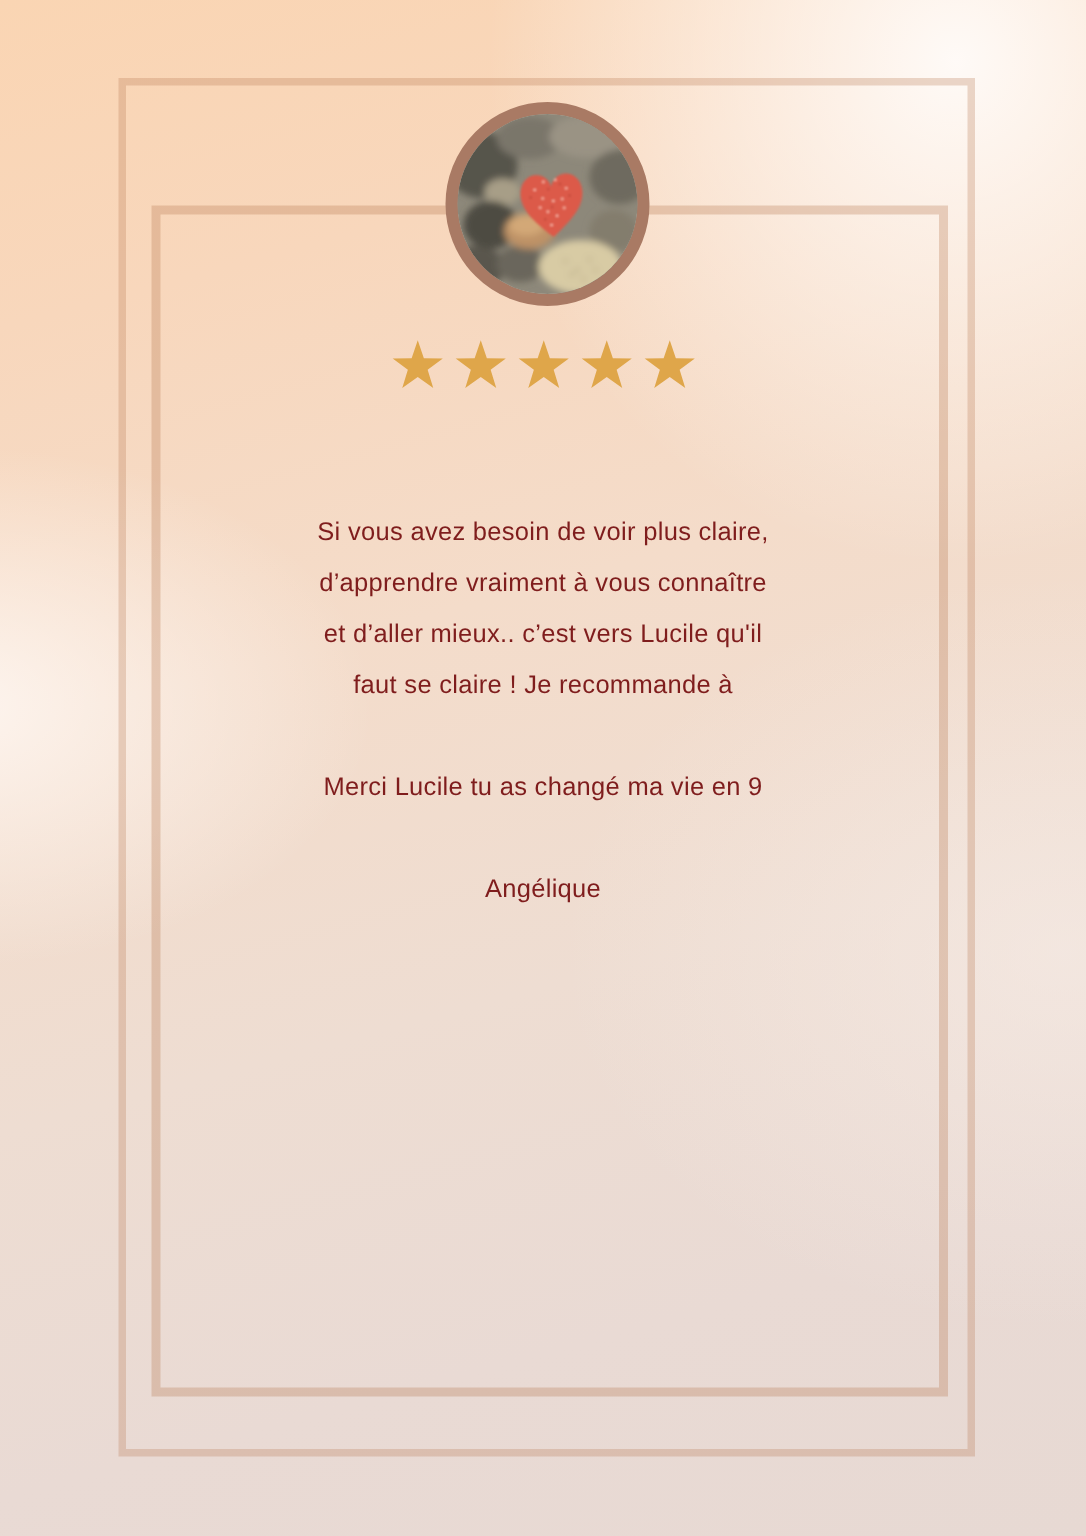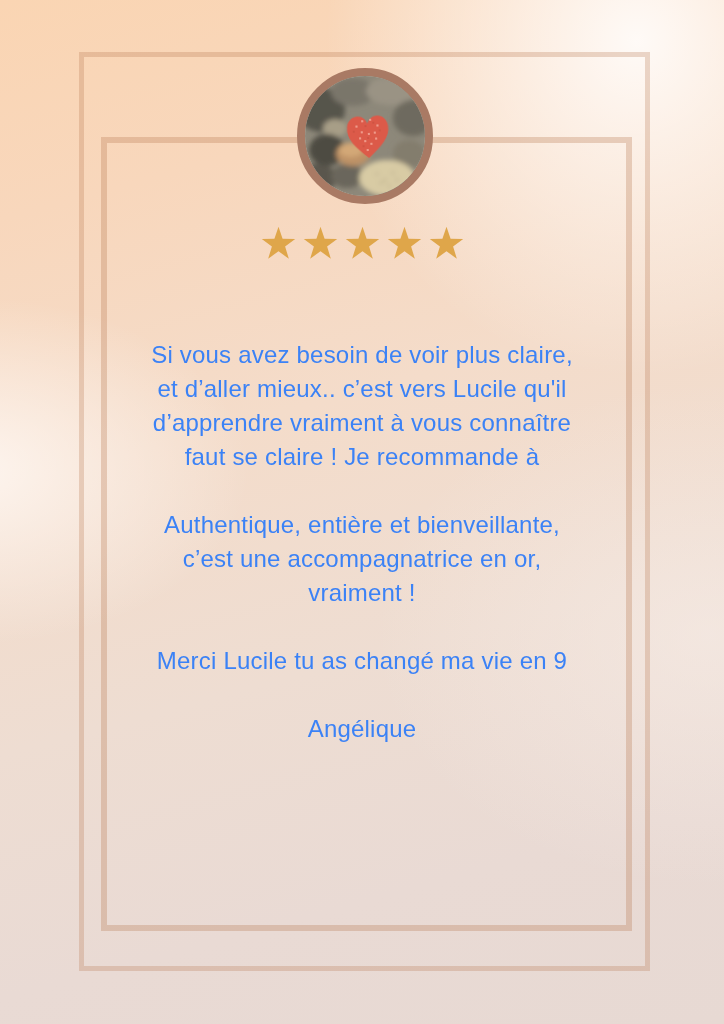--- a/index.html
+++ b/index.html
@@ -30,22 +30,22 @@
     box-shadow: inset 0 0 0 2px rgba(246,228,212,0.55);
   }
   .avatar svg { display: block; width: 100%; height: 100%; }
   .stars {
     position: absolute; top: 225px; left: 0; width: 724px;
     display: flex; justify-content: center; align-items: center; gap: 3px;
   }
   .star { width: 39px; height: 37px; }
   .review {
     position: absolute; top: 338px; left: 92px; width: 540px;
-    text-align: center; color: #3b82f6;
-    font-size: 24px; line-height: 34px; letter-spacing: 0.2px;
+    text-align: center; color: #7f1d1d;
+    font-size: 17px; line-height: 34px; letter-spacing: 0.2px;
     font-weight: 400;
   }
   .para { margin: 0 0 34px 0; }
   .para:last-child { margin-bottom: 0; }
   .line { white-space: nowrap; }
   .emoji { width: 27px; height: 27px; vertical-align: -5px; margin: 0 1px 0 8px; }
 </style>
 </head>
 <body>
 
@@ -132,28 +132,23 @@
     <polygon fill="#DFA64A" points="20,2 24.41,14.93 38.07,15.13 27.13,23.32 31.17,36.37 20,28.5 8.83,36.37 12.87,23.32 1.93,15.13 15.59,14.93"></polygon>
   </svg>
     <svg class="star" viewBox="0 0 40 40">
     <polygon fill="#DFA64A" points="20,2 24.41,14.93 38.07,15.13 27.13,23.32 31.17,36.37 20,28.5 8.83,36.37 12.87,23.32 1.93,15.13 15.59,14.93"></polygon>
   </svg>
   </div>
 
 <div class="review">
   <div class="para">
     <div class="line">Si vous avez besoin de voir plus claire,</div>
+    <div class="line">d’apprendre vraiment à vous connaître</div>
     <div class="line">et d’aller mieux.. c’est vers Lucile qu'il</div>
-    <div class="line">d’apprendre vraiment à vous connaître</div>
     <div class="line">faut se claire ! Je recommande à</div>
-  </div>
-  <div class="para">
-    <div class="line">Authentique, entière et bienveillante,</div>
-    <div class="line">c’est une accompagnatrice en or,</div>
-    <div class="line">vraiment !</div>
   </div>
   <div class="para">
     <div class="line">Merci Lucile tu as changé ma vie en 9</div>
   </div>
   <div class="para">
     <div class="line">Angélique</div>
   </div>
 </div>
 
 </body></html>

